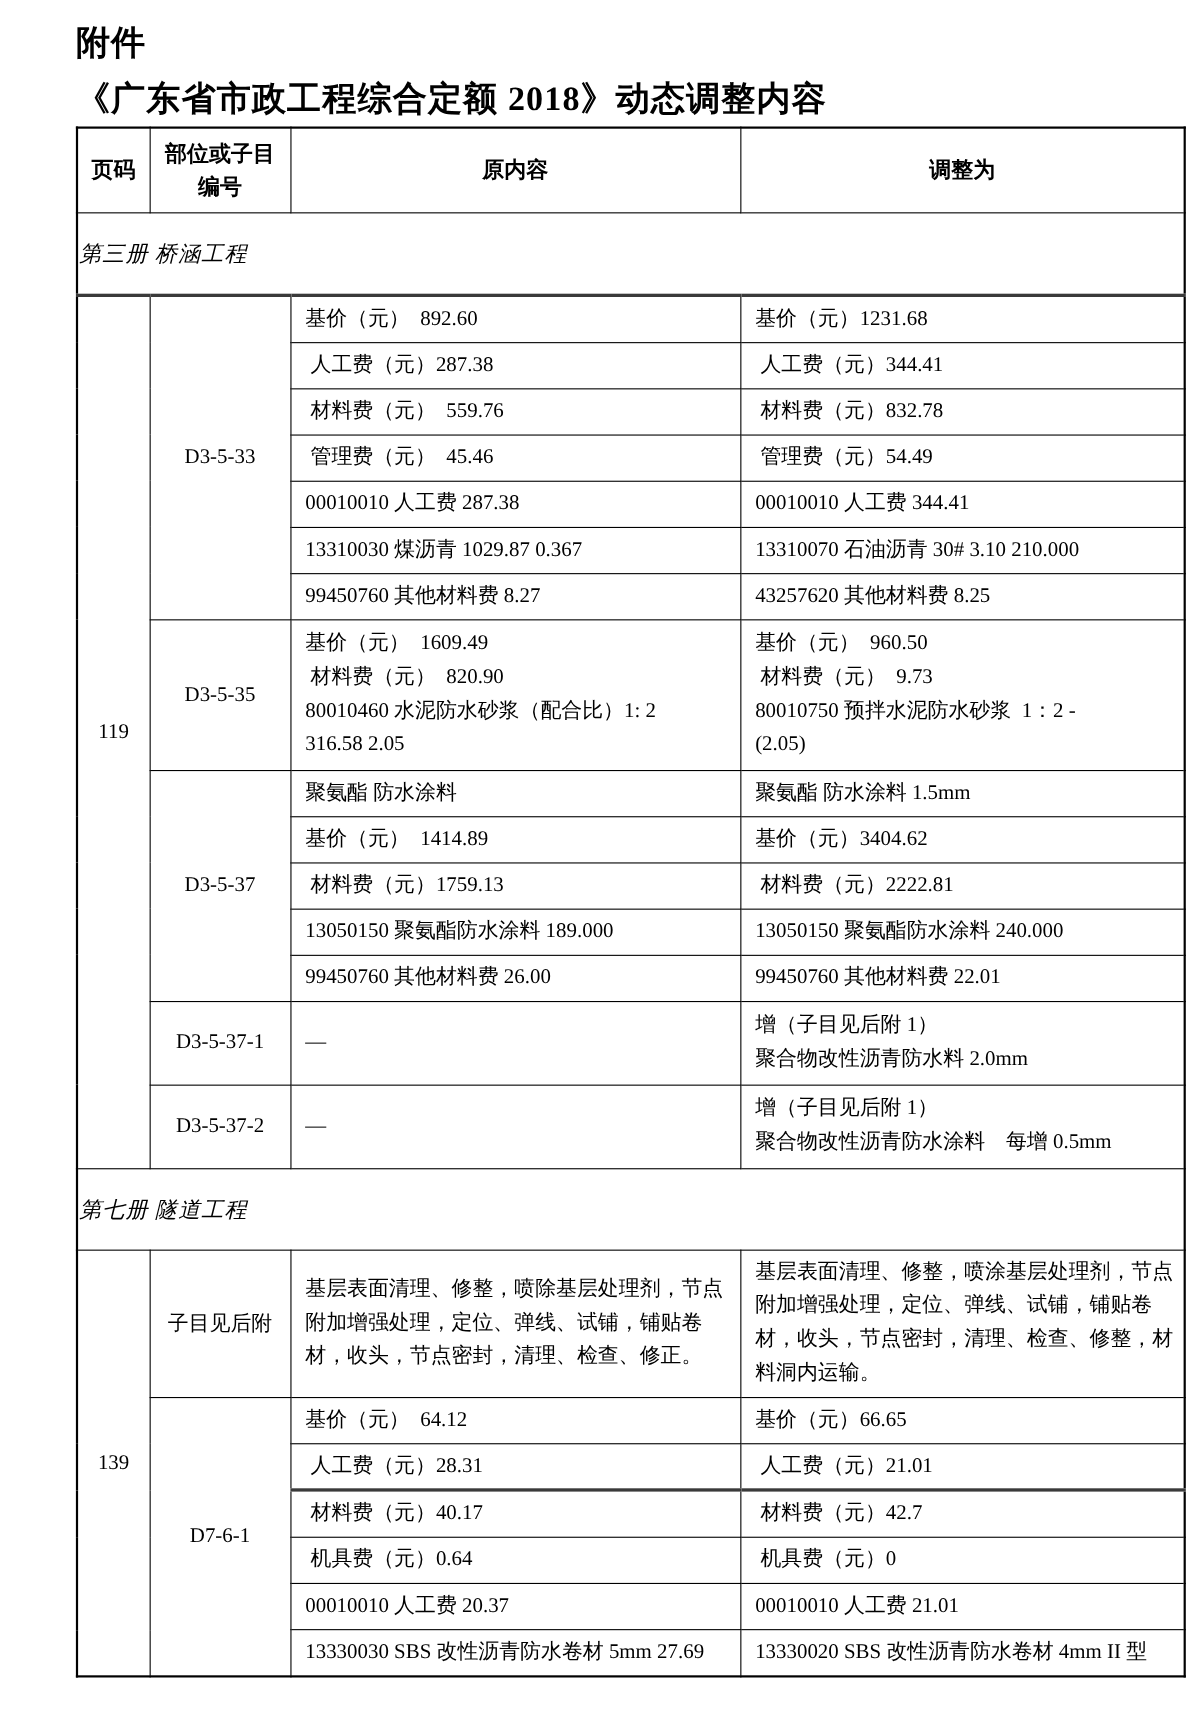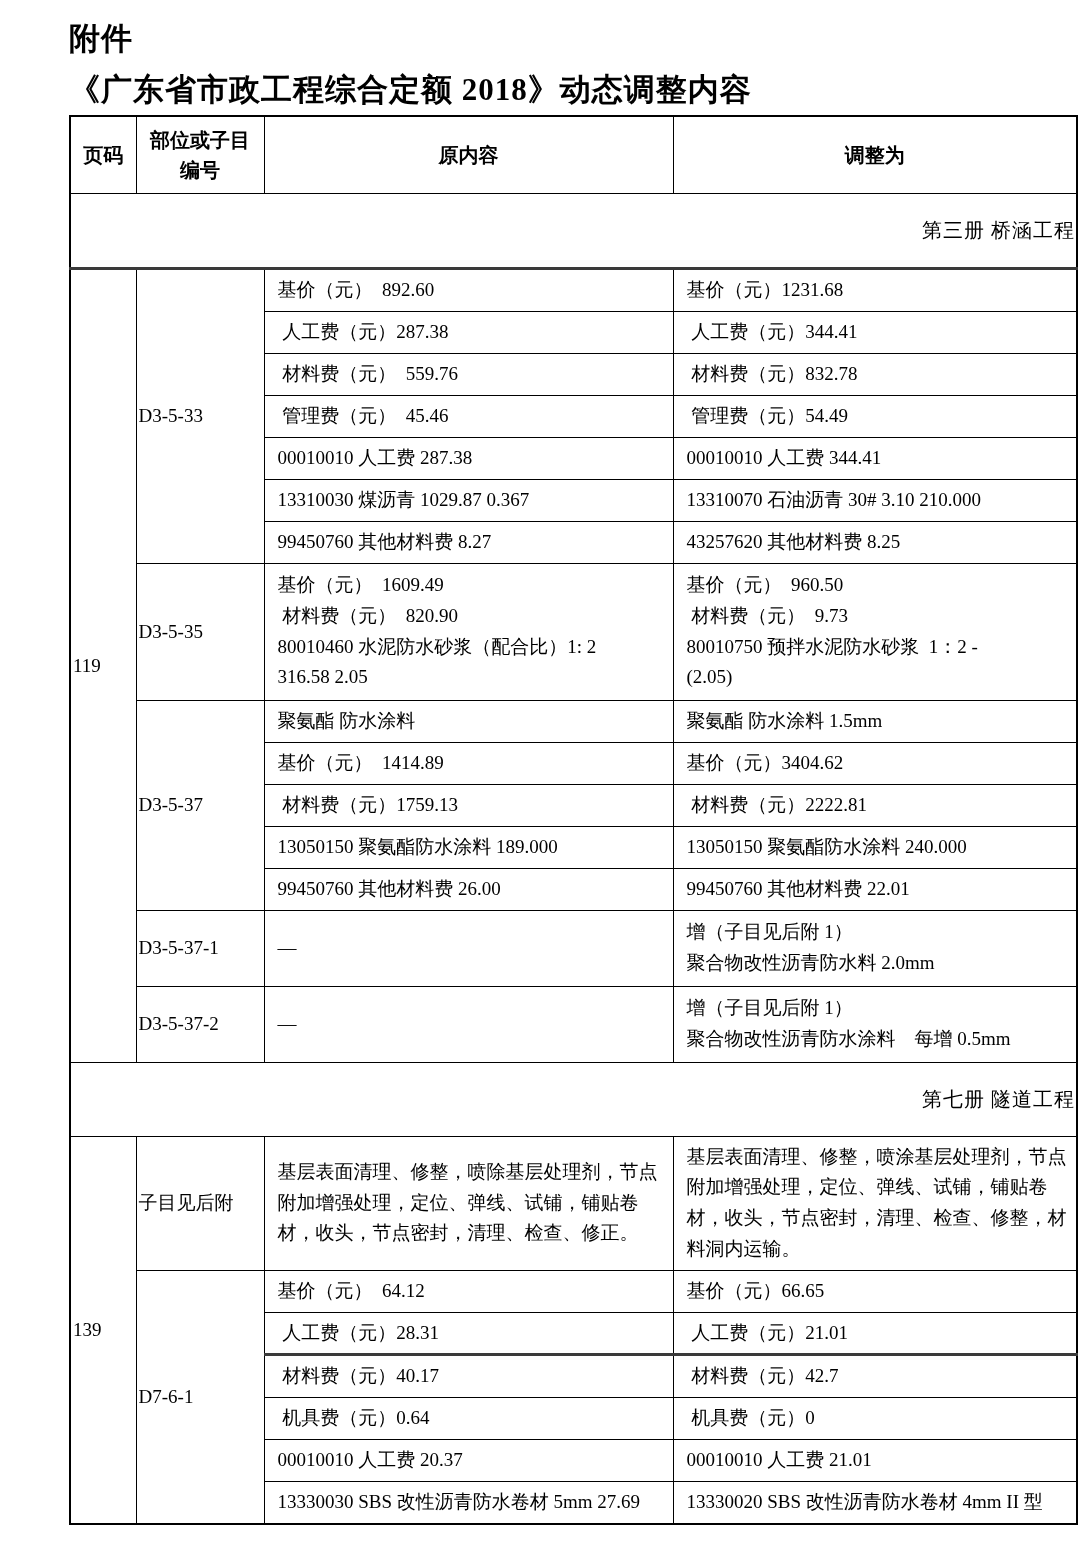--- a/index.html
+++ b/index.html
@@ -30,25 +30,26 @@
   col.c-page{width:66px;}
   col.c-code{width:128px;}
   col.c-orig{width:409px;}
   col.c-adj{width:404px;}
   th,td{border:1px solid #000;vertical-align:middle;}
   thead th{
     font-weight:bold;font-size:20px;height:72px;
     text-align:center;padding:2px 6px;line-height:1.5;
   }
   td.section-cell{
-    text-align:right;font-size:20px;height:71px;
+    text-align:left;font-size:20px;height:71px;
     letter-spacing:1px;
+    font-style:italic;
   }
   td.page-cell,td.code-cell{
-    text-align:left;font-size:19px;
+    text-align:center;font-size:19px;
     padding:0 2px;
   }
   td.content-cell{
     font-size:19px;
     padding:5px 8px 5px 13px;
     white-space:pre-wrap;
     line-height:1.62;
     word-break:break-all;
   }
   tr.row-s{height:42px;}

